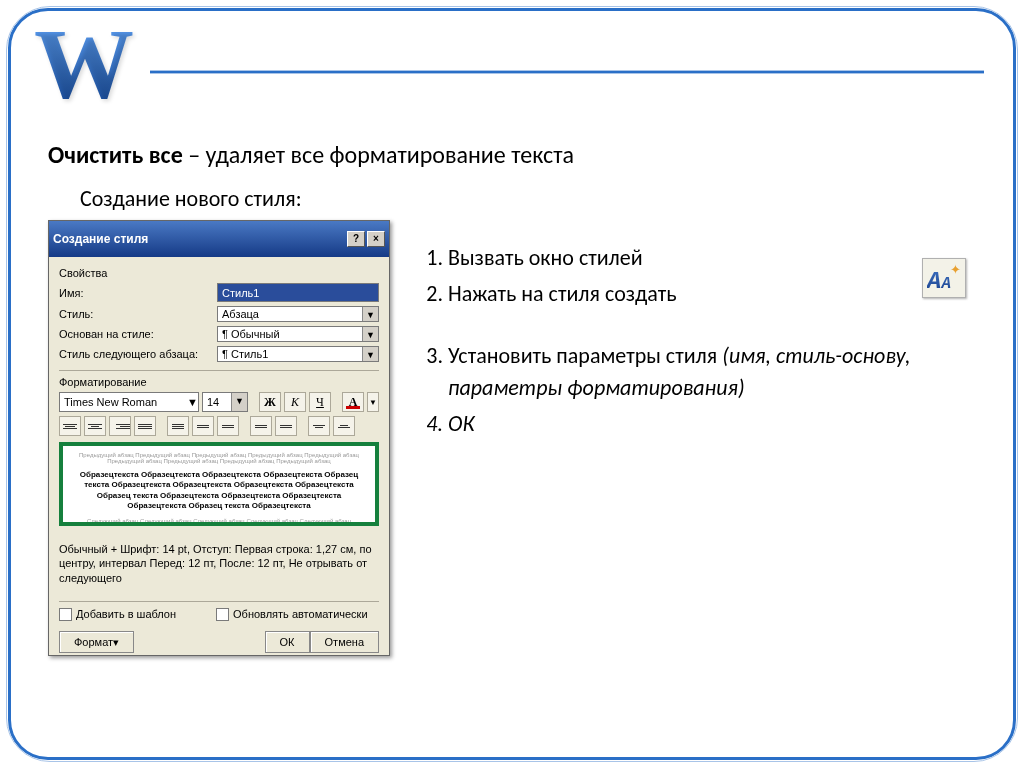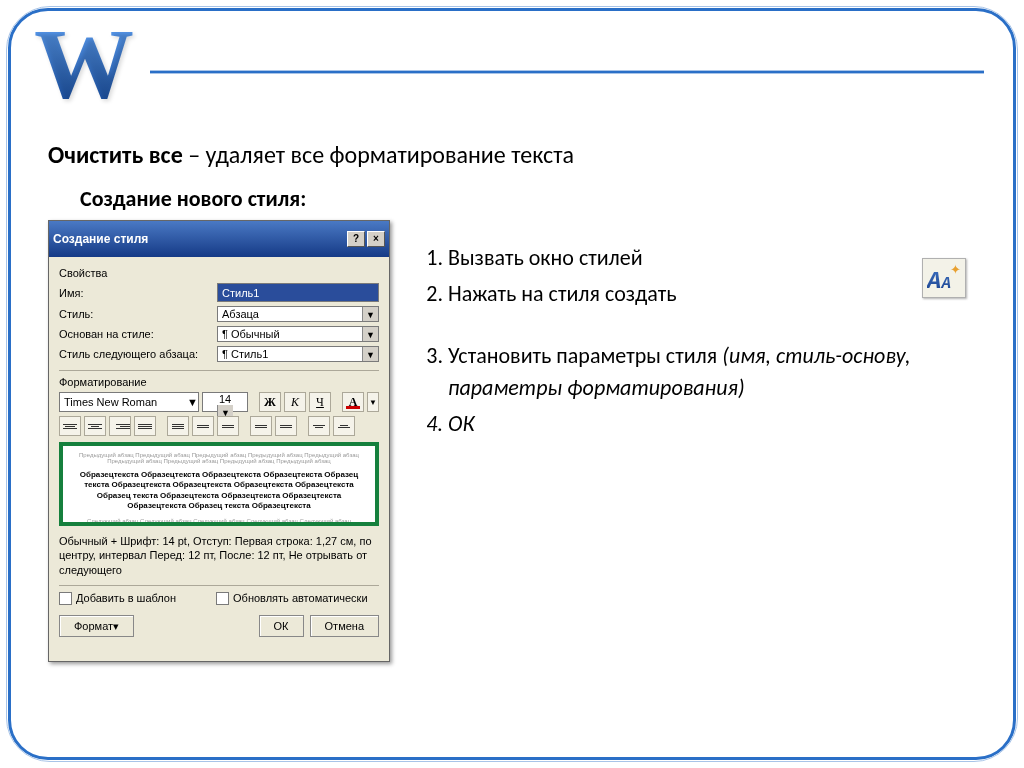--- a/index.html
+++ b/index.html
@@ -55,21 +55,21 @@
     position: absolute;
     top: 140px; left: 48px; right: 48px; bottom: 40px;
   }
   .heading-line {
     font-size: 24px;
     margin: 0 0 16px 0;
   }
   .heading-line b { font-weight: 700; }
   .sub-heading {
     font-size: 22px;
-    font-weight: 700;
+    font-weight: 400;
     margin: 10px 0 8px 32px;
   }
 
   .cols {
     display: flex;
     gap: 30px;
     align-items: flex-start;
   }
   
   .dialog {
@@ -94,21 +94,21 @@
     width: 18px; height: 16px;
     background: #d4d0c8;
     border: 1px solid #fff;
     border-right-color: #555; border-bottom-color: #555;
     margin-left: 2px;
     font-size: 10px;
     line-height: 13px;
     text-align: center;
     color: #000;
   }
-  .dlg-body { padding: 8px 10px 24px; }
+  .dlg-body { padding: 8px 10px 2px; }
   .group-label { margin: 2px 0 4px; }
   .row { display: flex; align-items: center; margin: 4px 0; gap: 8px; }
   .row label { width: 150px; }
   .field {
     flex: 1;
     background: #fff;
     border: 1px solid #7a7a7a;
     height: 19px;
     padding: 0 4px;
     display: flex; align-items: center;
@@ -127,21 +127,21 @@
   .combo .arrow, .fontsize .arrow {
     width: 16px; height: 100%;
     background: #d4d0c8;
     border-left: 1px solid #888;
     text-align: center; font-size: 9px; line-height: 17px;
   }
   .hr { border-top: 1px solid #aca899; margin: 8px 0 5px; }
   .fontbar { display:flex; align-items:flex-start; gap:3px; }
   .fontname { width: 140px; display:flex; border:1px solid #7a7a7a; height:20px; background:#fff; align-items:center; }
   .fontname span { flex:1; padding:0 4px; }
-  .fontsize { width: 46px; display:flex; border:1px solid #7a7a7a; height:20px; background:#fff; align-items:center;flex-direction:column; }
+  .fontsize { width: 46px; display:flex; border:1px solid #7a7a7a; height:20px; background:#fff; align-items:center; }
   .fontsize span{ flex:1; padding:0 4px;}
   .tbtn {
     width: 22px; height: 20px;
     border: 1px solid #aca899;
     background: #f5f3ea;
     display: inline-flex; align-items:center; justify-content:center;
     font-size: 12px;
     font-family: 'Times New Roman', serif;
   }
   .tbtn.bold{font-weight:bold;}
@@ -161,24 +161,24 @@
     border: 4px solid #15803d;
     background: #fff;
     height: 84px;
     padding: 6px 14px;
     font-size: 6px;
     color: #999;
     text-align: center;
     overflow:hidden;
   }
   .preview .dark{color:#000; font-size:8px; font-weight:bold; line-height:1.3; margin:6px 0;}
-  .summary { margin: 8px 0; font-size: 11px; line-height: 1.3; }
+  .summary { margin: 16px 0; font-size: 11px; line-height: 1.3; }
   .chkrow{ display:flex; gap:40px; margin:6px 0 10px; align-items:center;}
   .chk{ width:13px;height:13px;border:1px solid #7a7a7a;background:#fff;display:inline-block;margin-right:4px;vertical-align:middle;}
-  .btnrow{ display:flex; align-items:center; gap:6px; }
+  .btnrow{ display:flex; align-items:center; }
   .wbtn{
     border:1px solid #888; background:#ece9d8; height:22px; padding:0 14px;
     font-size:11px; display:inline-flex; align-items:center;
     box-shadow: inset 1px 1px 0 #fff;
   }
   .btnrow .gap{flex:1;}
 
   
   .steps {
     font-size: 22px;

